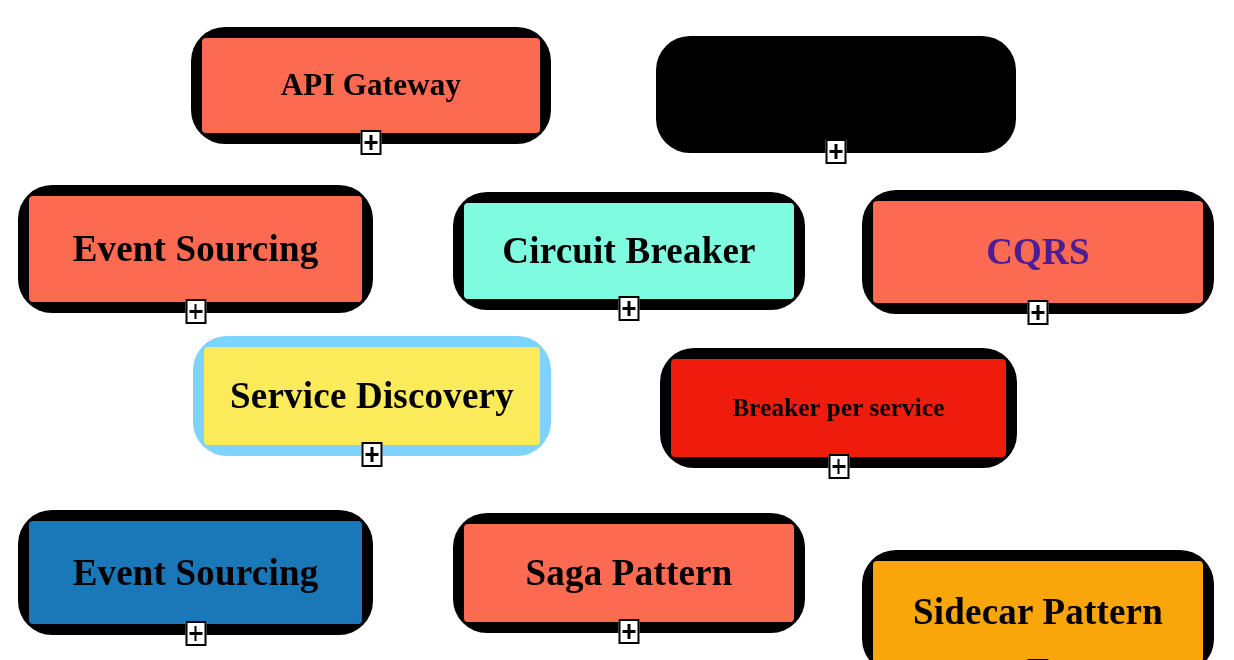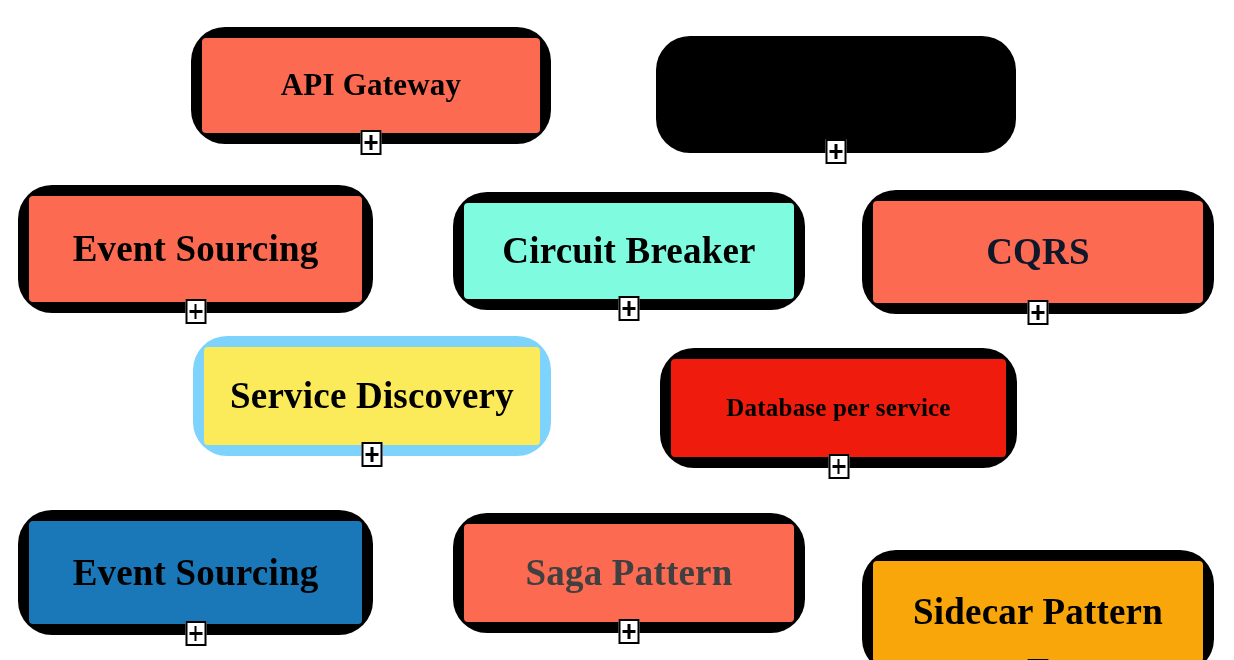--- a/index.html
+++ b/index.html
@@ -111,57 +111,57 @@
       <div class="node-inner" style="background: rgb(127, 251, 224);">
         <span class="node-label" style="color: rgb(0, 0, 0);">Circuit Breaker</span>
       </div>
       <div class="expand-btn" title="+">
         <span class="plus-h"></span>
         <span class="plus-v"></span>
       </div>
     </div>
     <div class="node sz-md" style="left: 862px; top: 190px; width: 352px; height: 124px; background: rgb(0, 0, 0);">
       <div class="node-inner" style="background: rgb(252, 106, 82);">
-        <span class="node-label" style="color: #0f172a;">CQRS</span>
+        <span class="node-label" style="color: #4c1d95;">CQRS</span>
       </div>
       <div class="expand-btn" title="+">
         <span class="plus-h"></span>
         <span class="plus-v"></span>
       </div>
     </div>
     <div class="node sz-md" style="left: 193px; top: 336px; width: 358px; height: 120px; background: #7dd3fc;">
       <div class="node-inner" style="background: rgb(251, 235, 91);">
         <span class="node-label" style="color: rgb(0, 0, 0);">Service Discovery</span>
       </div>
       <div class="expand-btn" title="+">
         <span class="plus-h"></span>
         <span class="plus-v"></span>
       </div>
     </div>
     <div class="node sz-sm" style="left: 660px; top: 348px; width: 357px; height: 120px; background: rgb(0, 0, 0);">
       <div class="node-inner" style="background: rgb(239, 27, 12);">
-        <span class="node-label" style="color: rgb(0, 0, 0);">Database per service</span>
+        <span class="node-label" style="color: rgb(0, 0, 0);">Breaker per service</span>
       </div>
       <div class="expand-btn" title="+">
         <span class="plus-h"></span>
         <span class="plus-v"></span>
       </div>
     </div>
     <div class="node sz-md" style="left: 18px; top: 510px; width: 355px; height: 125px; background: rgb(0, 0, 0);">
       <div class="node-inner" style="background: rgb(26, 119, 184);">
         <span class="node-label" style="color: rgb(0, 0, 0);">Event Sourcing</span>
       </div>
       <div class="expand-btn" title="+">
         <span class="plus-h"></span>
         <span class="plus-v"></span>
       </div>
     </div>
     <div class="node sz-md" style="left: 453px; top: 513px; width: 352px; height: 120px; background: rgb(0, 0, 0);">
       <div class="node-inner" style="background: rgb(252, 106, 82);">
-        <span class="node-label" style="color: #404040;">Saga Pattern</span>
+        <span class="node-label" style="color: #000000;">Saga Pattern</span>
       </div>
       <div class="expand-btn" title="+">
         <span class="plus-h"></span>
         <span class="plus-v"></span>
       </div>
     </div>
     <div class="node sz-md" style="left: 862px; top: 510px; width: 352px; height: 123px; background: rgb(0, 0, 0); margin-top: 40px;">
       <div class="node-inner" style="background: rgb(249, 166, 11);">
         <span class="node-label" style="color: rgb(0, 0, 0);">Sidecar Pattern</span>
       </div>

